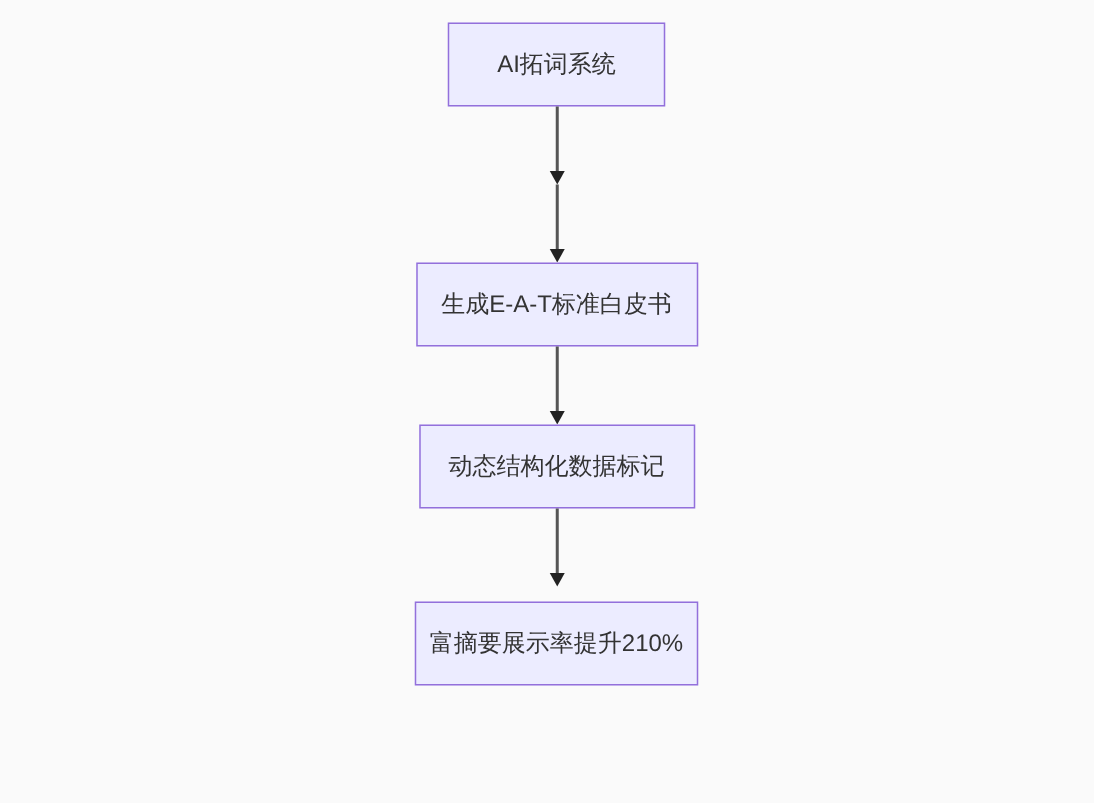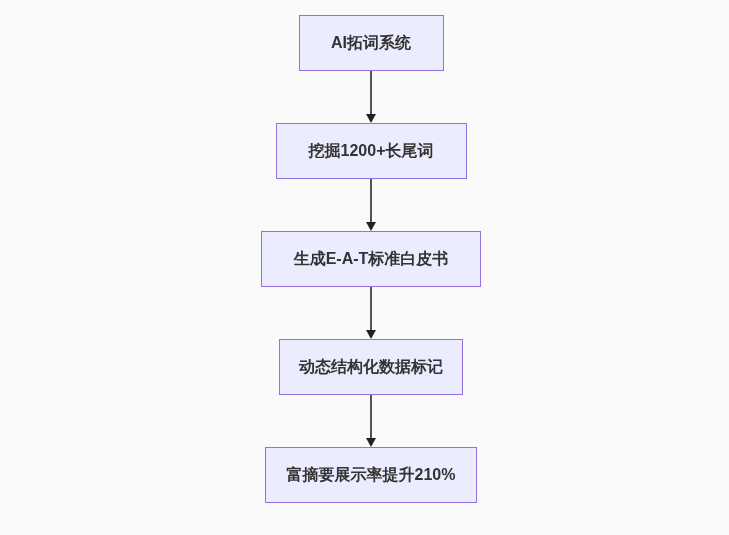--- a/index.html
+++ b/index.html
@@ -15,21 +15,20 @@
     width: 729px;
     height: 535px;
     background: var(--bg);
     font-family: "Liberation Sans", "DejaVu Sans", sans-serif;
     overflow: hidden;
   }
   .canvas {
     position: relative;
     width: 729px;
     height: 535px;
-    font-weight: bold;
   }
   .flowchart {
     position: absolute;
     left: 371px;
     top: 15px;
     transform: translateX(-50%);
     display: flex;
     flex-direction: column;
     align-items: center;
   }
@@ -40,23 +39,23 @@
     color: var(--node-text);
     font-size: 16px;
     display: flex;
     align-items: center;
     justify-content: center;
     text-align: center;
     white-space: nowrap;
   }
   .node.w1 { width: 145px; }
   .node.w2 { width: 191px; }
-  .node.w3 { width: 220px; }
+  .node.w3 { width: 188px; }
   .node.w4 { width: 184px; }
-  .node.w5 { width: 212px; }
+  .node.w5 { width: 189px; margin-top: 10px; }
   .connector {
     height: 52px;
     display: flex;
     flex-direction: column;
     align-items: center;
   }
   .connector .line {
     width: 2px;
     height: 43px;
     background: var(--edge-line);
@@ -77,23 +76,20 @@
 
     <div class="node w1">
       <span>AI拓词系统</span>
     </div>
 
     <div class="connector">
       <div class="line"></div>
       <div class="arrowhead"></div>
     </div>
 
-    <div class="node w2">
-      <span>挖掘1200+长尾词</span>
-    </div>
 
     <div class="connector">
       <div class="line"></div>
       <div class="arrowhead"></div>
     </div>
 
     <div class="node w3">
       <span>生成E-A-T标准白皮书</span>
     </div>
 

